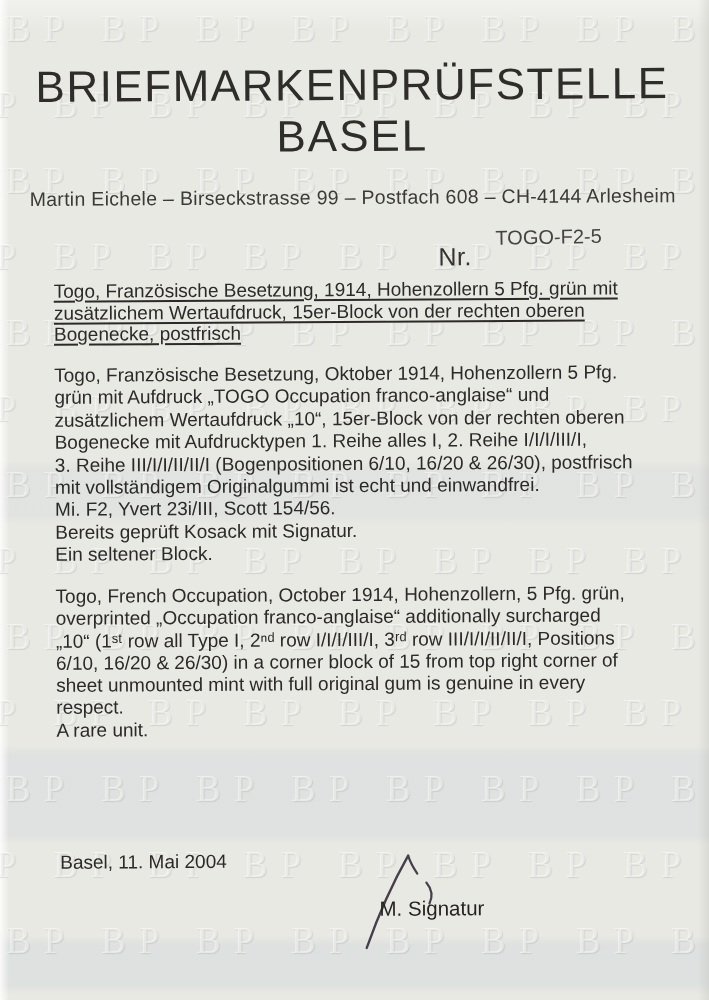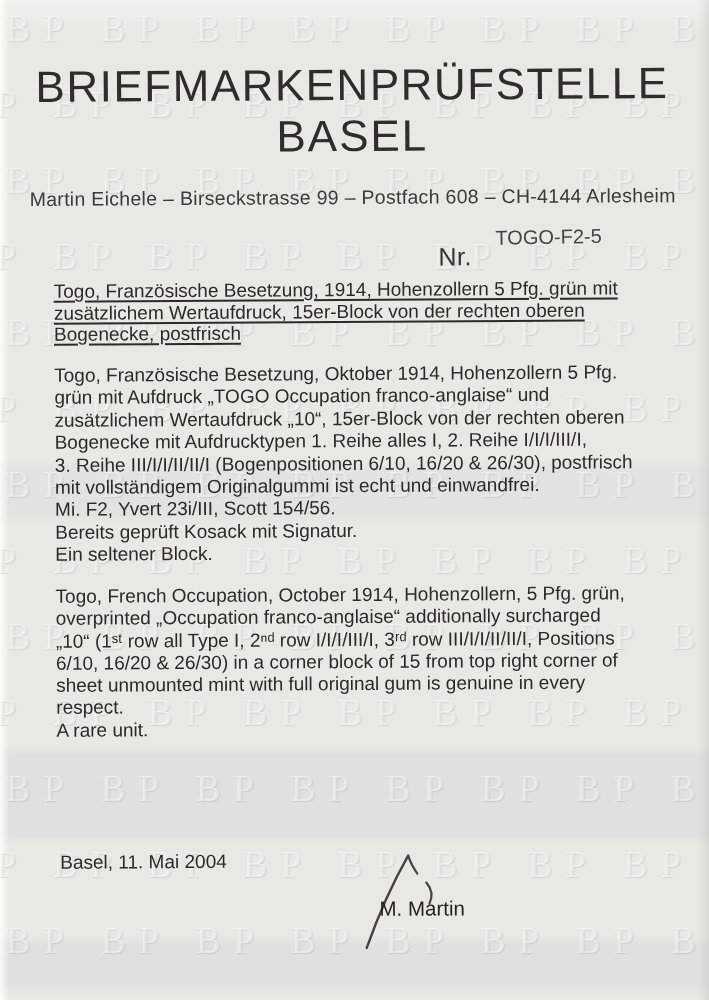--- a/index.html
+++ b/index.html
@@ -190,15 +190,15 @@
 respect.
 A rare unit.</div>
 
     <div class="date">Basel, 11. Mai 2004</div>
 
     <svg class="signature" width="709" height="1000" viewBox="0 0 709 1000" fill="none">
       <path d="M364 948 C377 912 391 882 406 856" stroke="#46404a" stroke-width="2.4" stroke-linecap="round"></path>
       <path d="M406 856 C408 863 411 868 415 874" stroke="#46404a" stroke-width="2.2" stroke-linecap="round"></path>
       <path d="M424 883 C429 889 431 896 427 904" stroke="#46404a" stroke-width="2.2" stroke-linecap="round"></path>
     </svg>
-    <div class="signer">M. Martin</div>
+    <div class="signer">M. Signatur</div>
   </div>
 </div>
 
 </body></html>

